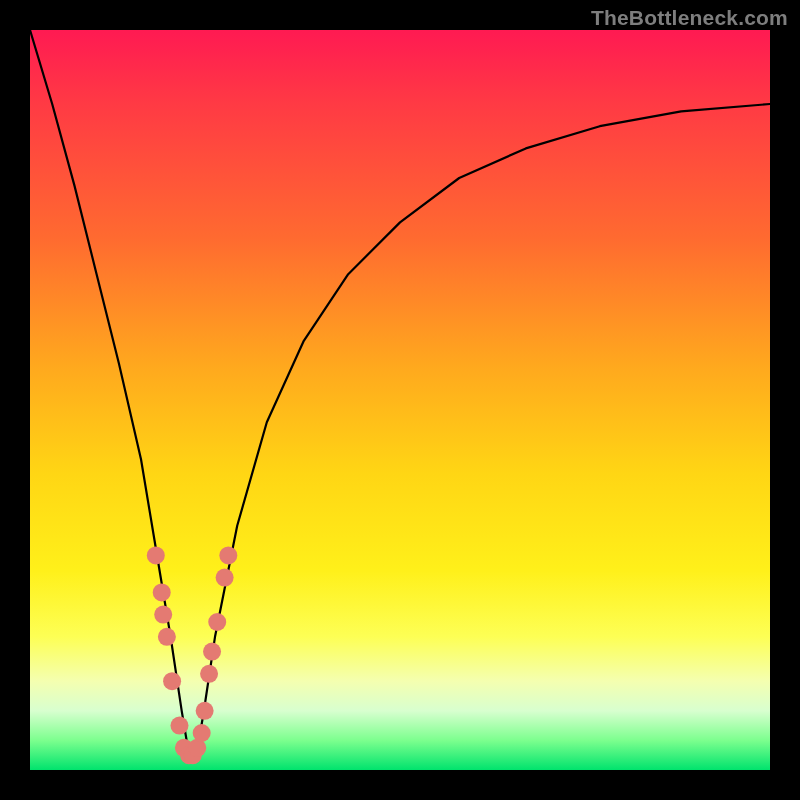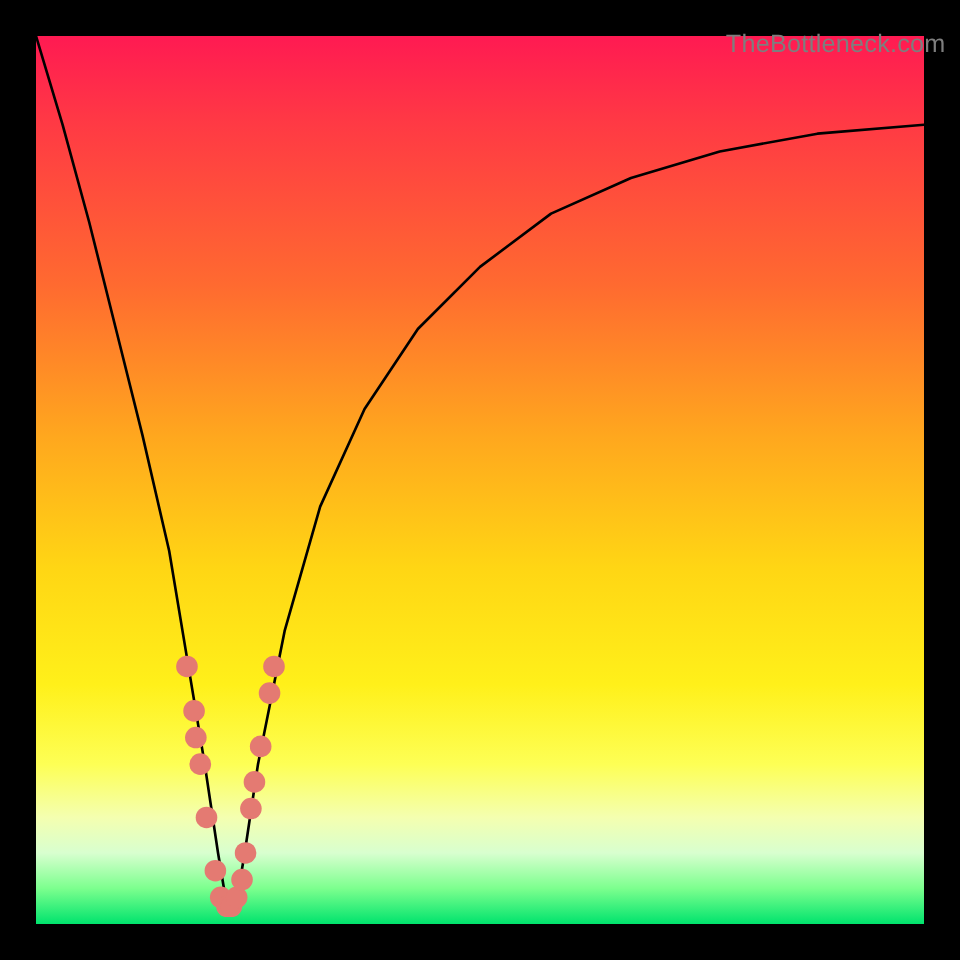--- a/index.html
+++ b/index.html
@@ -33,23 +33,22 @@
       #00e36d 100%
     );
   }
   .watermark {
     position: absolute;
     top: 6px;
     right: 12px;
     color: #7e7e7e;
     font-size: 21px;
     letter-spacing: 0.2px;
-    font-weight: 400;
+    font-weight: 700;
     z-index: 10;
-    margin-top: 19px;
   }
   svg.overlay {
     position: absolute;
     left: 0;
     top: 0;
     width: 740px;
     height: 740px;
   }
 </style>
 </head>

